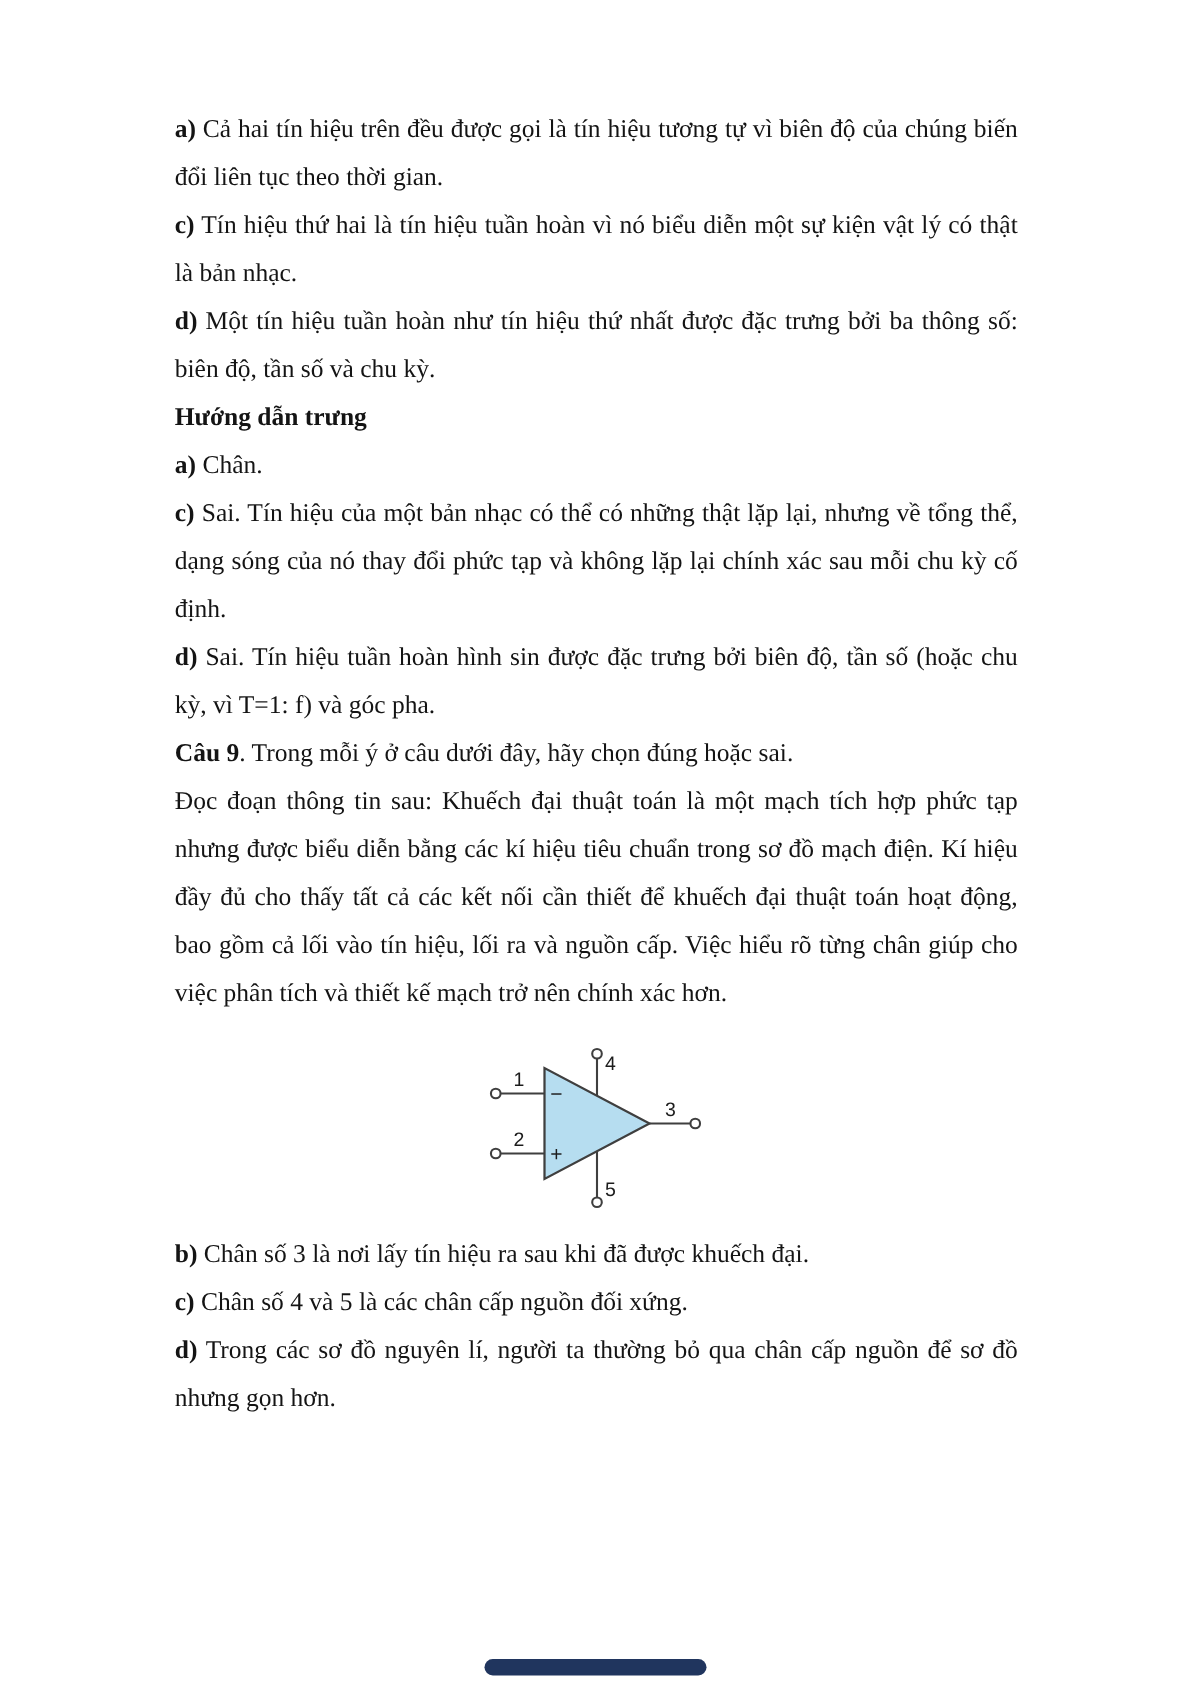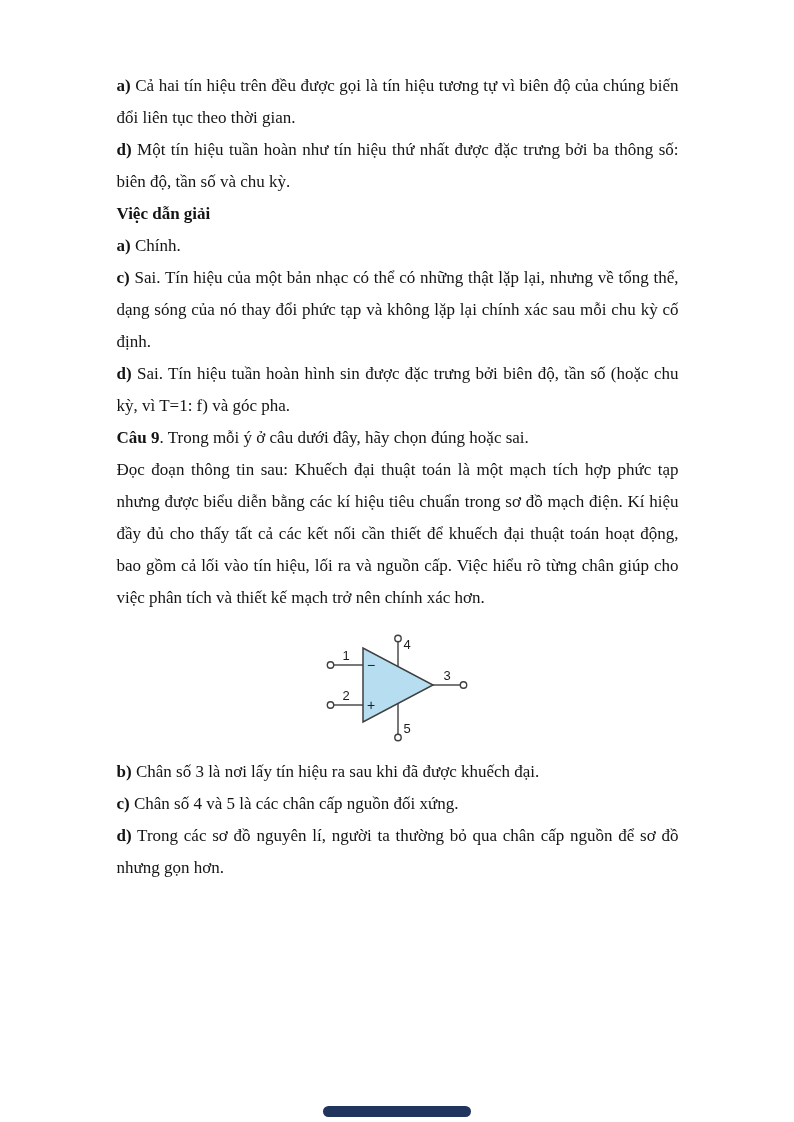--- a/index.html
+++ b/index.html
@@ -52,26 +52,27 @@
 </style>
 </head>
 <body>
 
 <div class="page">
 
   <div id="text-block-before">
   <p class="para"><span class="bold">a)</span><span> Cả hai tín hiệu trên đều được gọi là tín hiệu tương tự vì biên độ của chúng biến đổi liên tục theo thời gian.</span></p>
 
 
+  <p class="para"><span class="bold">c)</span><span> Tín hiệu thứ hai là tín hiệu tuần hoàn vì nó biểu diễn một sự kiện vật lý có thật là bản nhạc.</span></p>
 
   <p class="para"><span class="bold">d)</span><span> Một tín hiệu tuần hoàn như tín hiệu thứ nhất được đặc trưng bởi ba thông số: biên độ, tần số và chu kỳ.</span></p>
 
-  <p class="para"><span class="bold">Việc dẫn giải</span><span></span></p>
+  <p class="para"><span class="bold">Hướng dẫn trưng</span><span></span></p>
 
-  <p class="para"><span class="bold">a)</span><span> Chính.</span></p>
+  <p class="para"><span class="bold">a)</span><span> Chân.</span></p>
 
 
   <p class="para"><span class="bold">c)</span><span> Sai. Tín hiệu của một bản nhạc có thể có những thật lặp lại, nhưng về tổng thể, dạng sóng của nó thay đổi phức tạp và không lặp lại chính xác sau mỗi chu kỳ cố định.</span></p>
 
   <p class="para"><span class="bold">d)</span><span> Sai. Tín hiệu tuần hoàn hình sin được đặc trưng bởi biên độ, tần số (hoặc chu kỳ, vì T=1: f) và góc pha.</span></p>
 
   <p class="para"><span class="bold">Câu 9</span><span>. Trong mỗi ý ở câu dưới đây, hãy chọn đúng hoặc sai.</span></p>
 
   <p class="para"><span class="bold"></span><span>Đọc đoạn thông tin sau: Khuếch đại thuật toán là một mạch tích hợp phức tạp nhưng được biểu diễn bằng các kí hiệu tiêu chuẩn trong sơ đồ mạch điện. Kí hiệu đầy đủ cho thấy tất cả các kết nối cần thiết để khuếch đại thuật toán hoạt động, bao gồm cả lối vào tín hiệu, lối ra và nguồn cấp. Việc hiểu rõ từng chân giúp cho việc phân tích và thiết kế mạch trở nên chính xác hơn.</span></p>
 </div>

